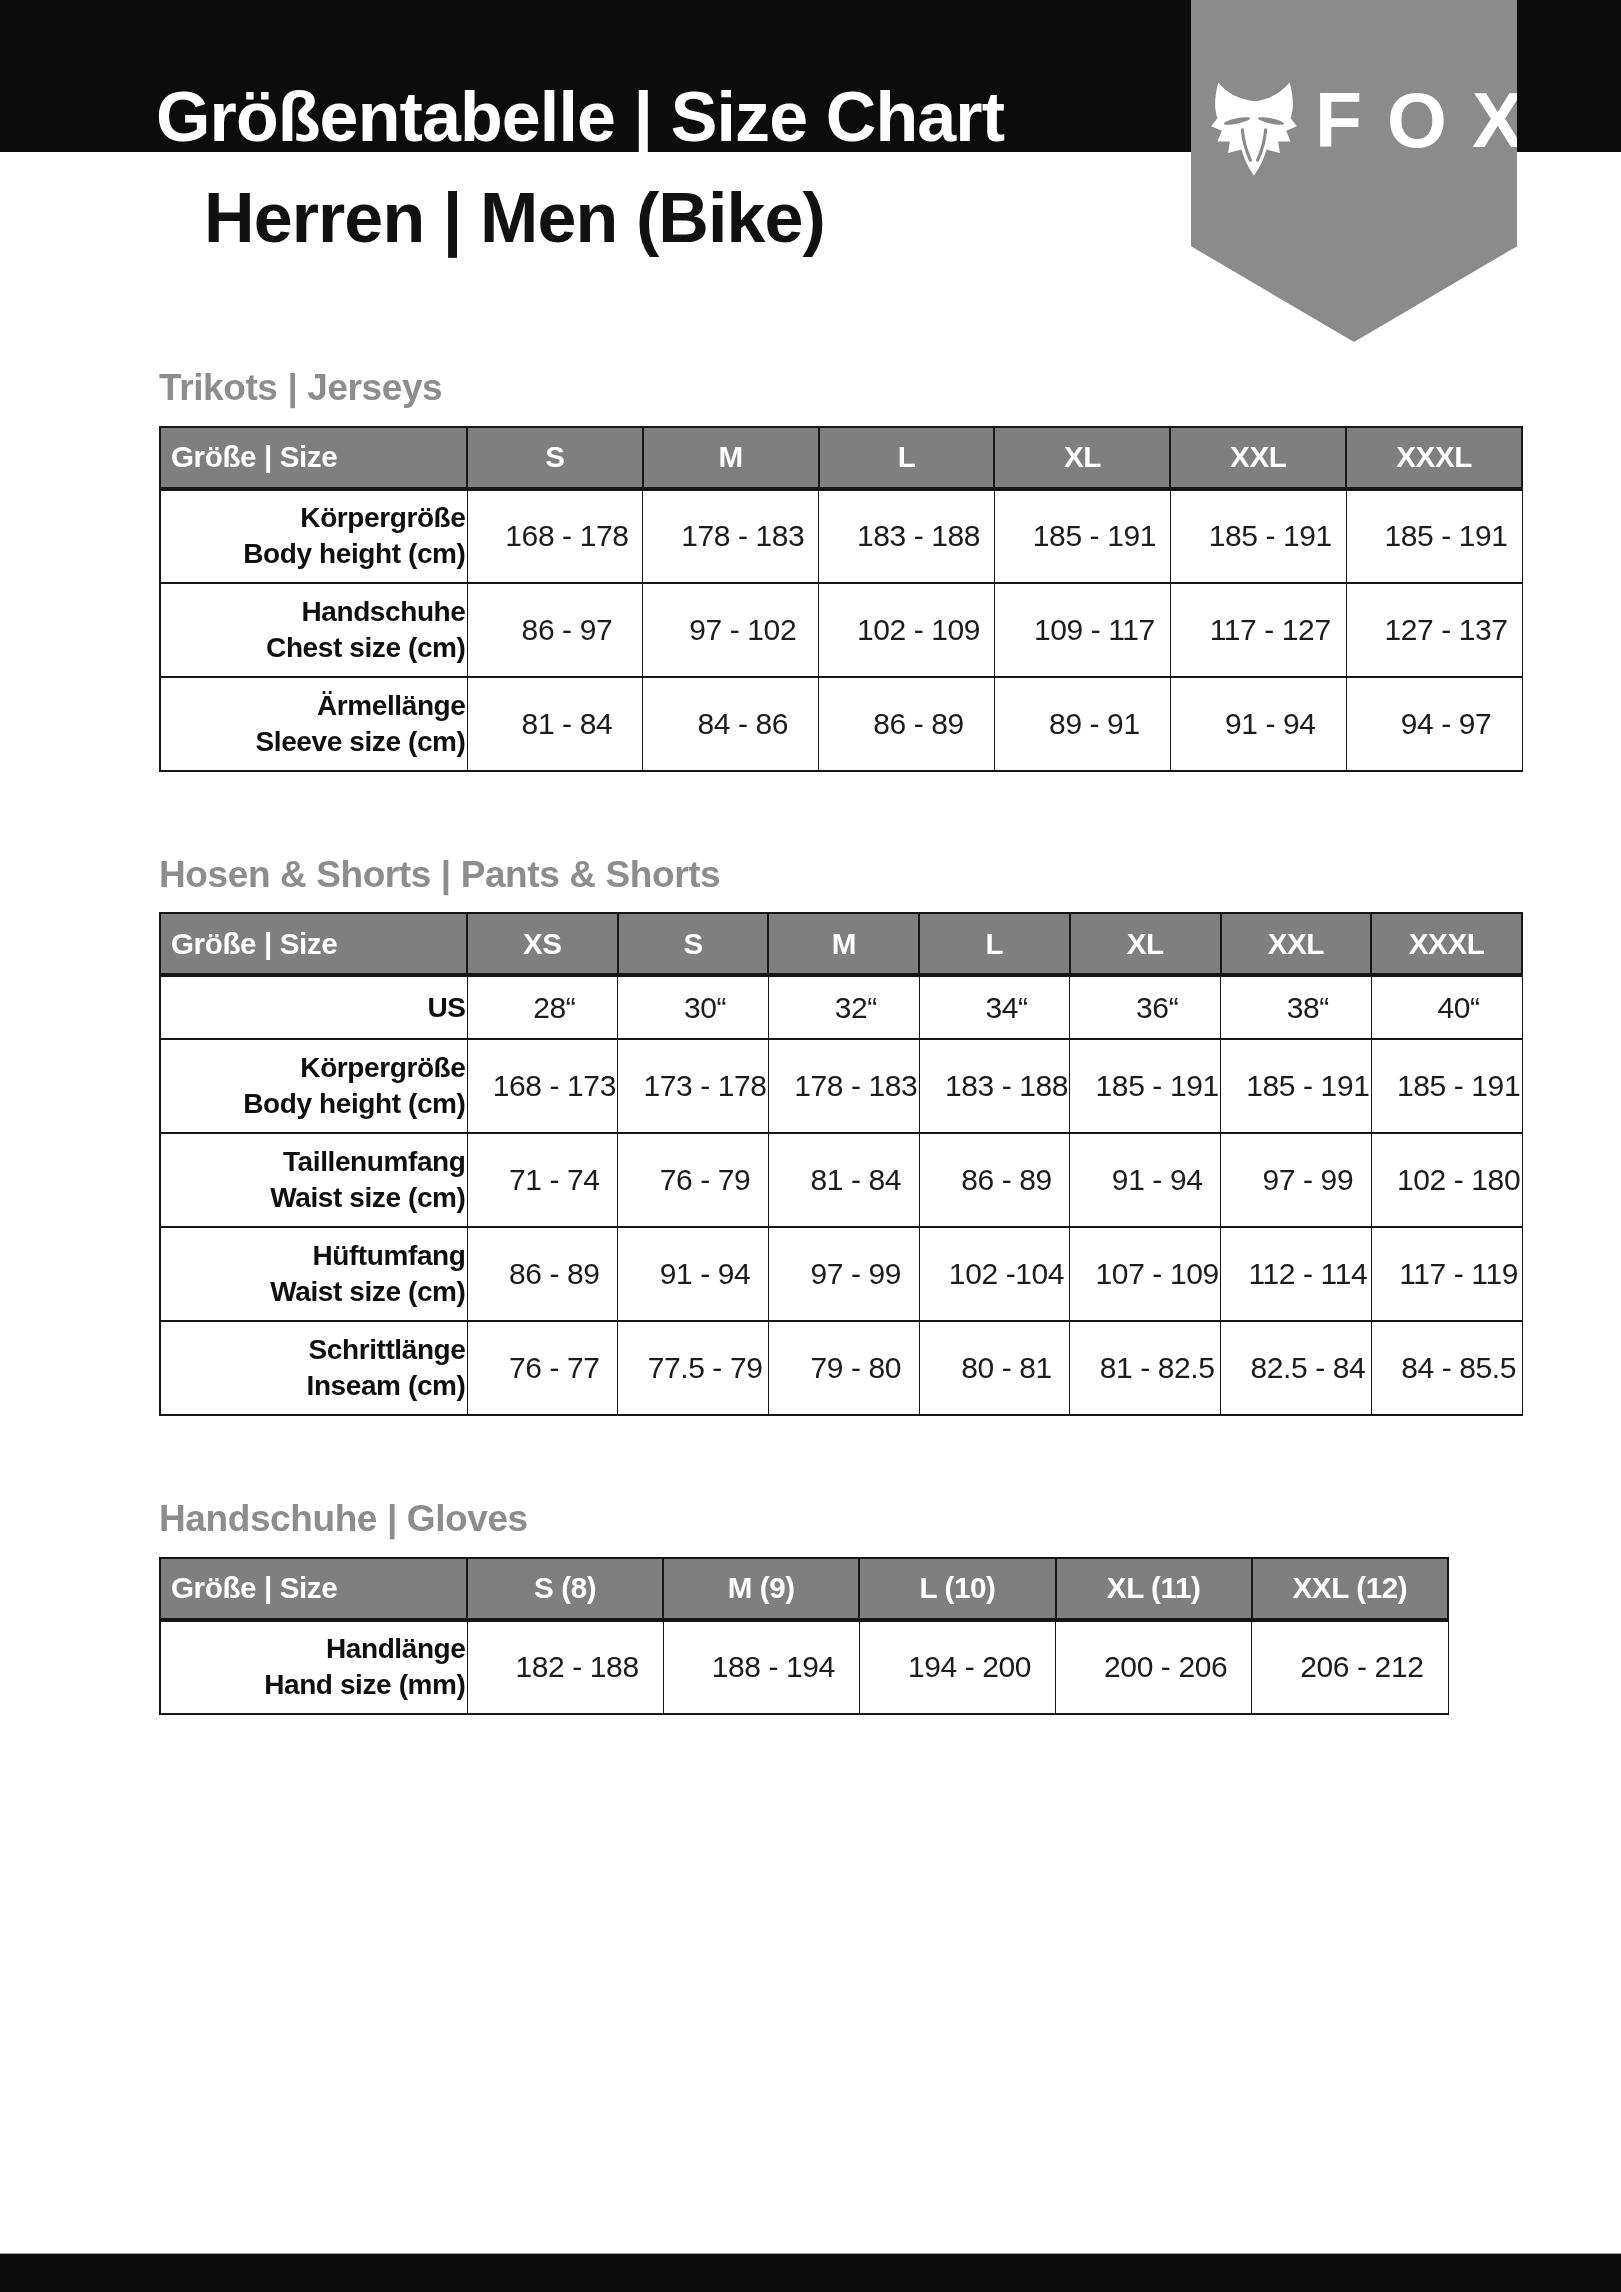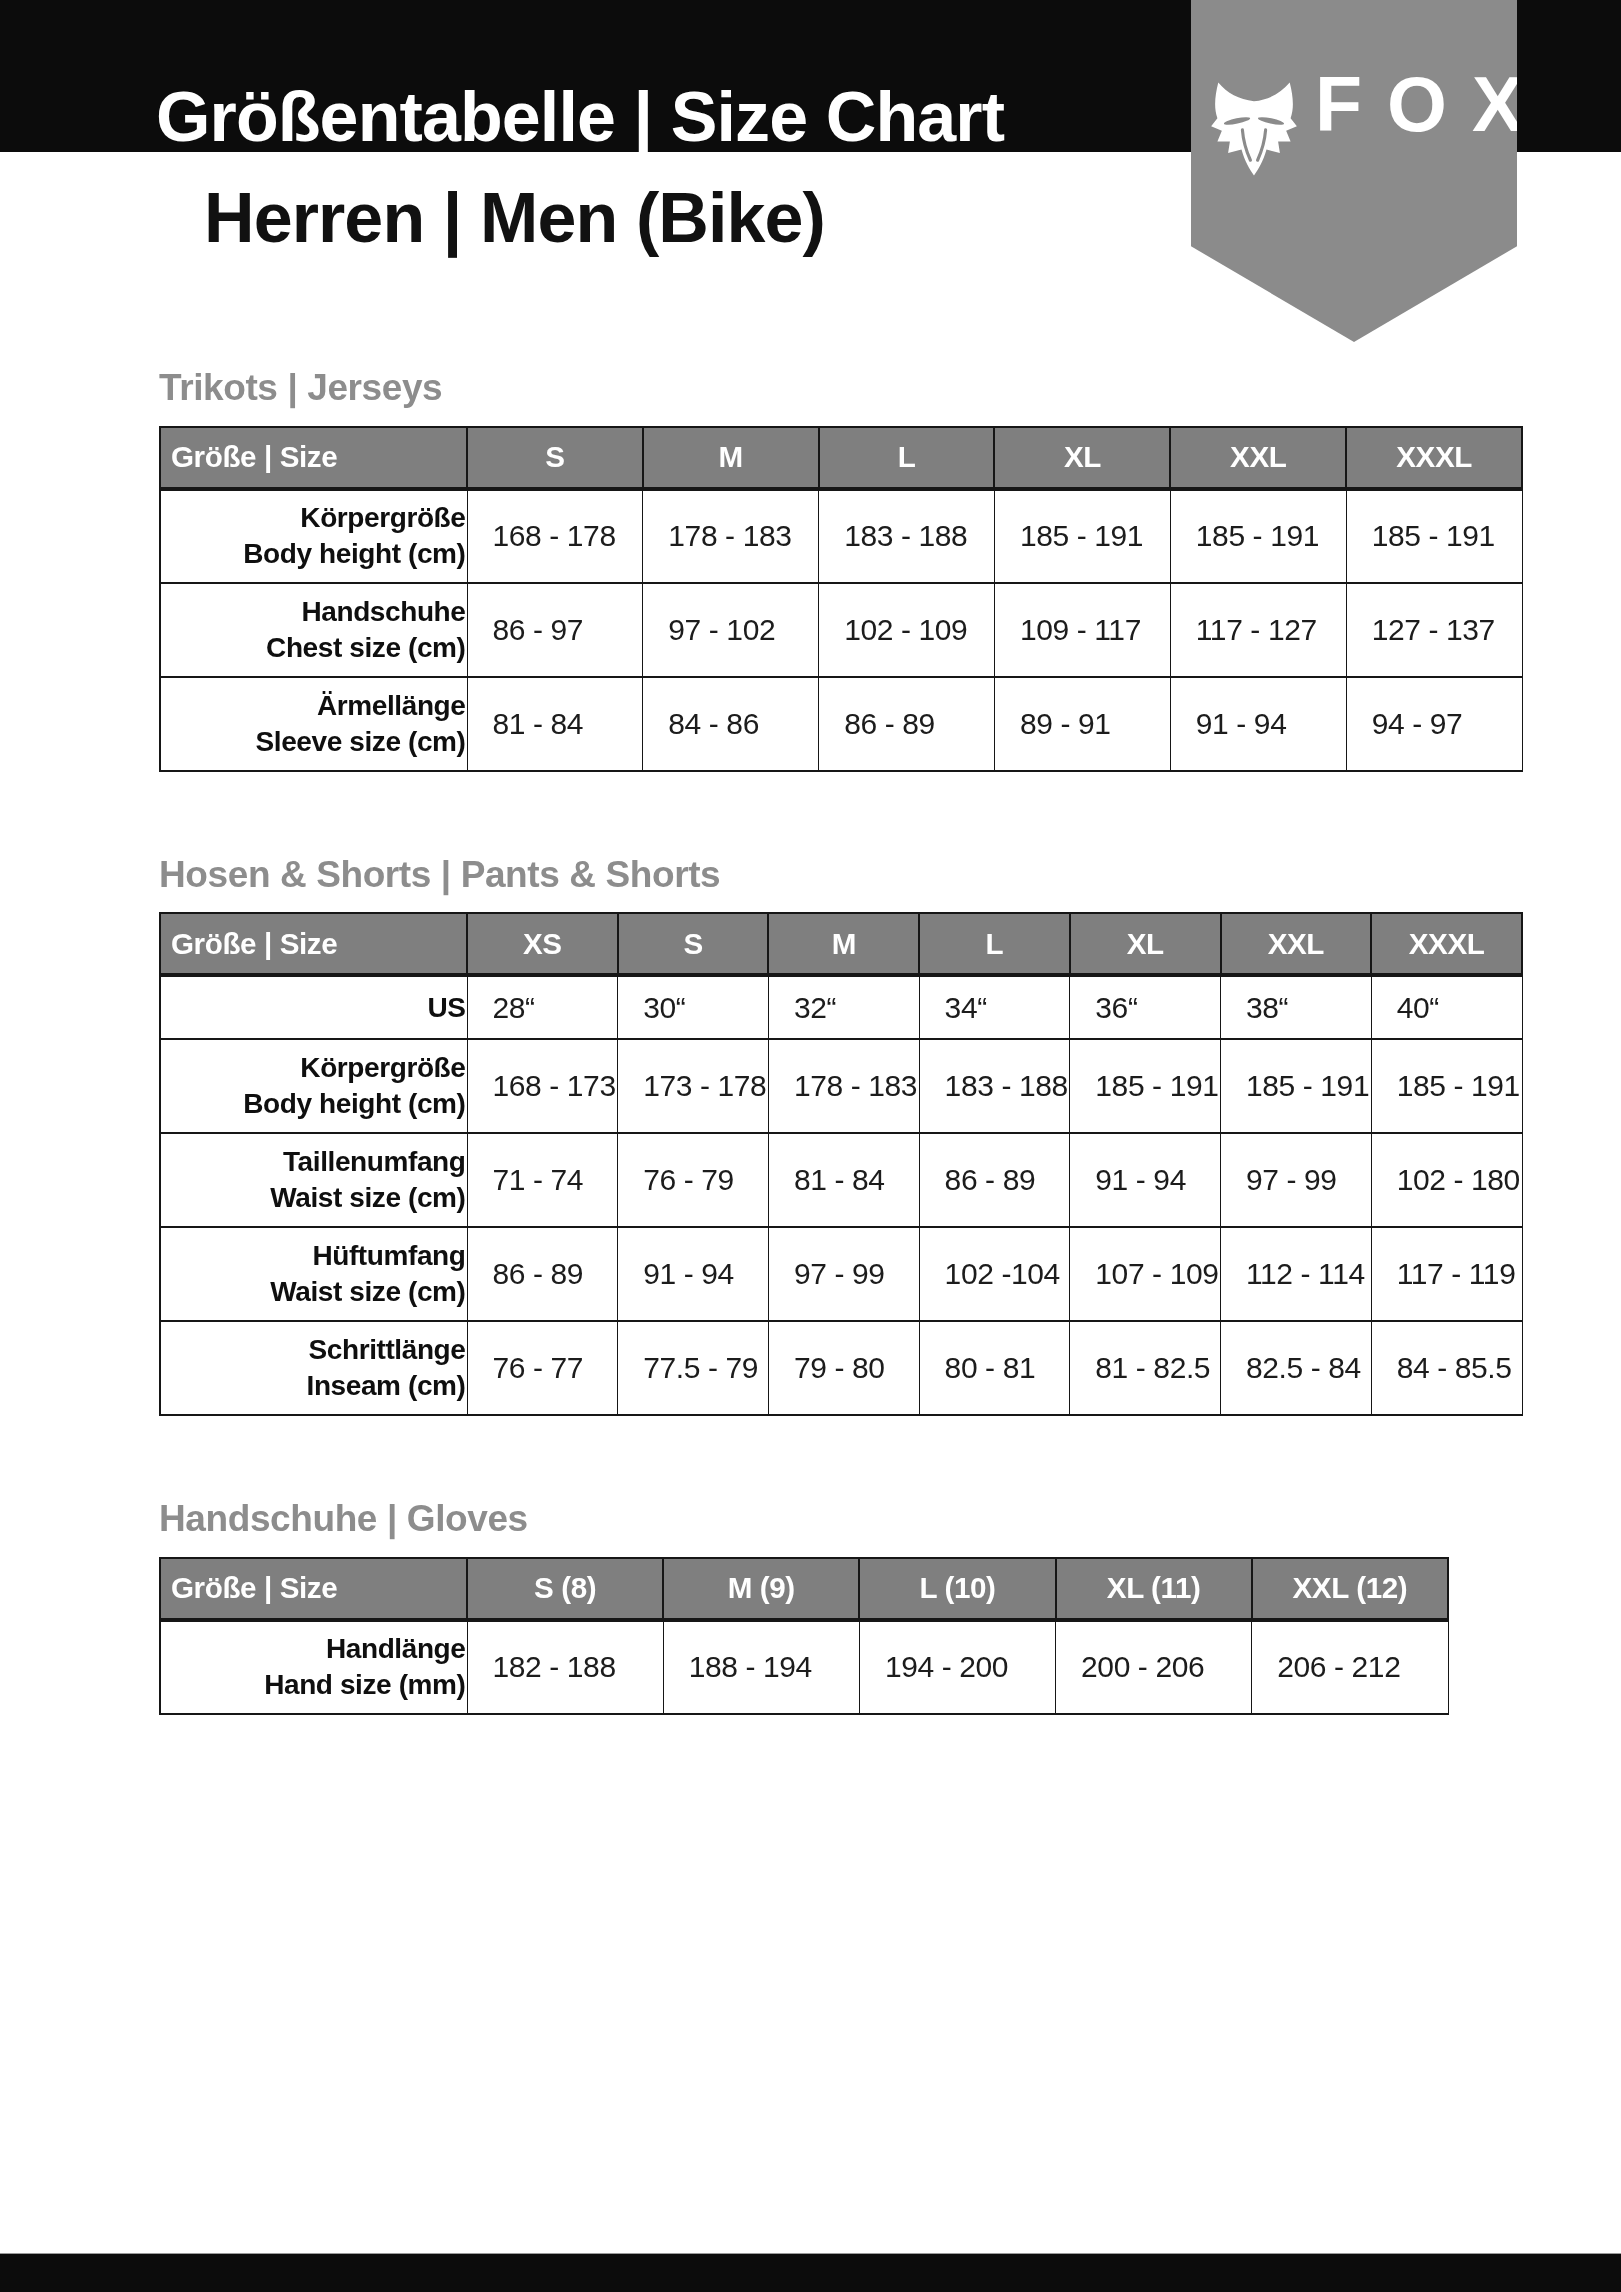--- a/index.html
+++ b/index.html
@@ -23,21 +23,21 @@
     white-space:nowrap;z-index:3;
   }
 
   
   .brand-badge{
     position:absolute;left:1191px;top:0;width:326px;height:342px;background:#8b8b8b;
     clip-path:polygon(0 0,100% 0,100% 72%,50% 100%,0 72%);z-index:4;
   }
   .brand-badge .fox-head{position:absolute;left:18px;top:79px;width:90px;height:100px;}
   .brand-word{
-    position:absolute;left:124px;top:66px;
+    position:absolute;left:124px;top:82px;
     font-size:77px;font-weight:bold;color:#ffffff;letter-spacing:25px;line-height:1;
   }
 
   
   main{position:relative;padding:367px 0 0 159px;}
   .chart-section{margin:0 0 0 0;}
   .chart-section + .chart-section{margin-top:82px;}
   .section-heading{
     margin:0 0 16px 0;font-size:37px;font-weight:bold;color:#8d8d8d;
     letter-spacing:-0.4px;line-height:1.15;
@@ -54,21 +54,21 @@
   }
   table.size-table thead th.corner{text-align:left;padding-left:10px;}
   table.size-table td{border-left-width:1.8px;border-right-width:1.8px;border-top-width:2.7px;border-bottom-width:2.7px;}
   table.size-table td.row-label{
     text-align:right;padding-left:20px;color:#0f0f0f;font-weight:bold;font-size:28px;
     line-height:1.28;letter-spacing:-0.4px;border-left-width:2.7px;
   }
   table.size-table td.row-label .label-de{display:block;}
   table.size-table td.row-label .label-en{display:block;}
   table.size-table td.value-cell{
-    font-size:30px;color:#1c1c1c;font-weight:normal;letter-spacing:-0.4px;padding-left:25px;
+    text-align:center;font-size:30px;color:#1c1c1c;font-weight:normal;letter-spacing:-0.4px;padding-left:25px;
   }
   table.size-table tbody tr{height:94px;}
   table.size-table tbody tr.single-line{height:64px;}
 
   
   .bottom-bar{position:absolute;left:0;bottom:0;width:1621px;height:39px;background:#0c0c0c;border-top:1.8px solid #9a9a9a;}
 </style>
 </head>
 <body>
 

